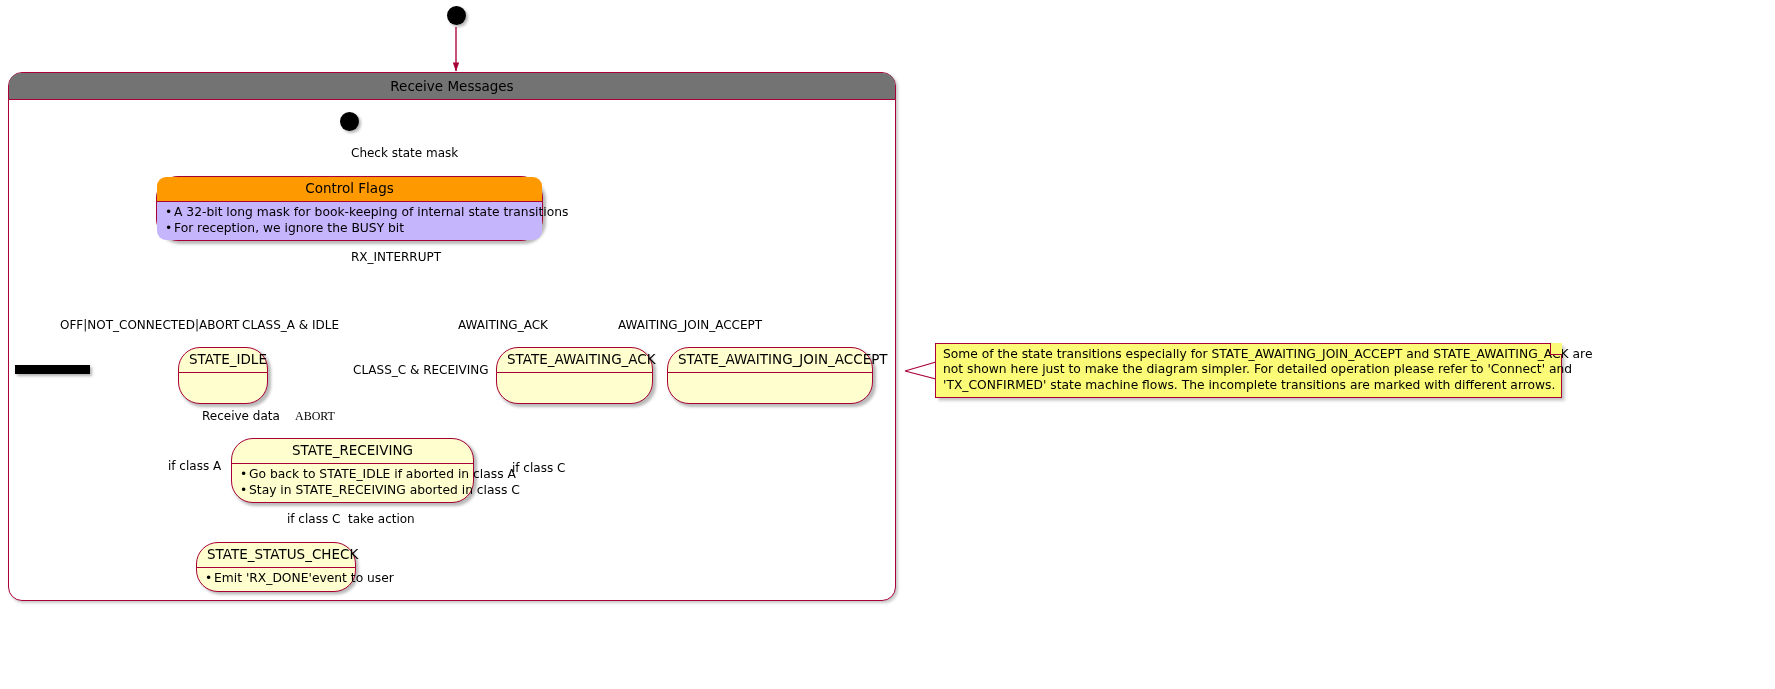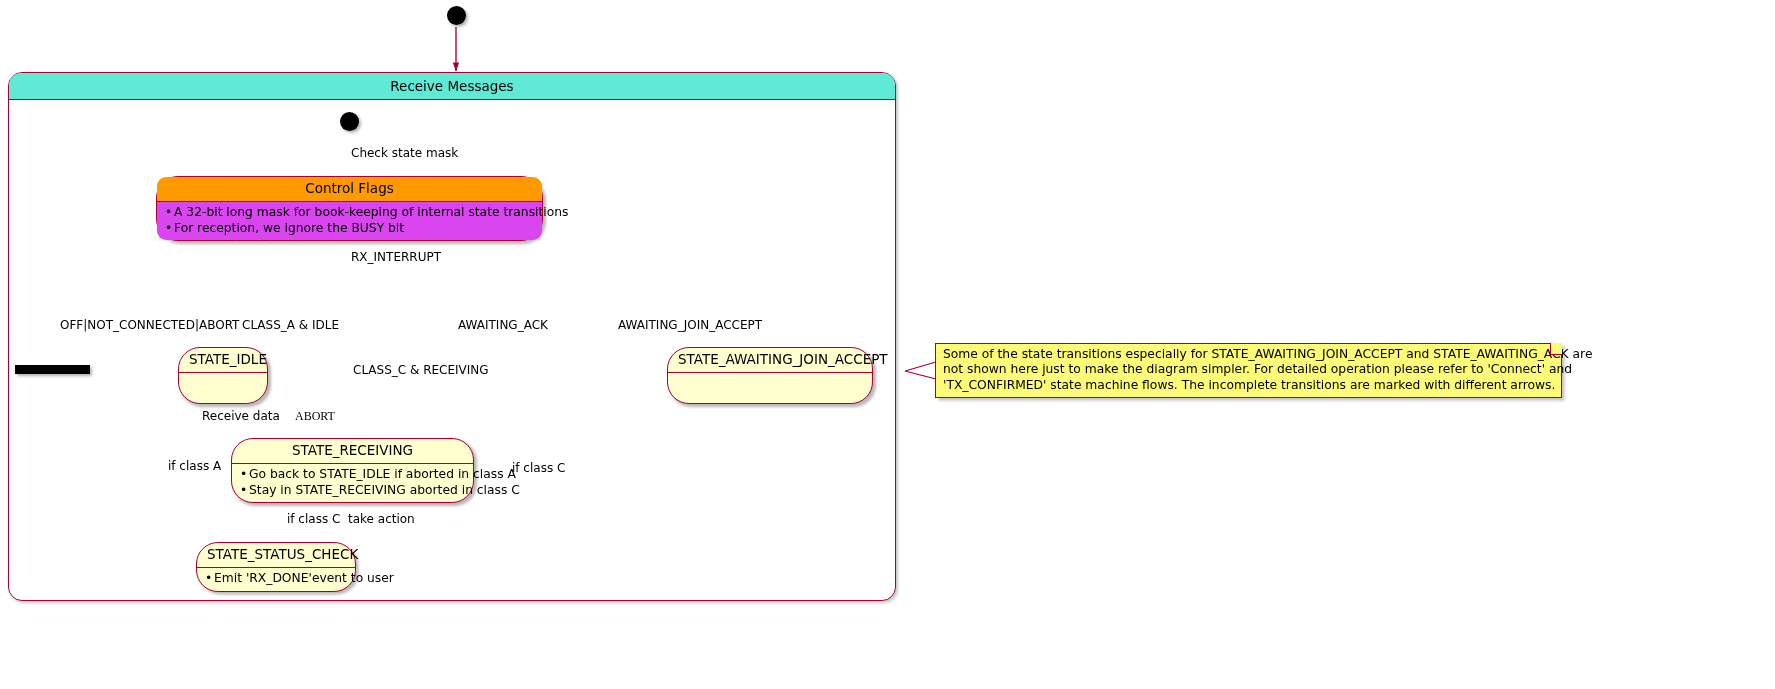--- a/index.html
+++ b/index.html
@@ -10,21 +10,21 @@
 
   .node{position:absolute;box-sizing:border-box;}
 
   
   .composite{
     border:1.6px solid #A80036;border-radius:14px;background:#ffffff;
     box-shadow:2px 2px 3px rgba(0,0,0,0.22);
   }
   .composite-title{
     height:26px;line-height:26px;text-align:center;
-    background:#5eead4;border-bottom:1.4px solid #A80036;
+    background:#737373;border-bottom:1.4px solid #A80036;
     border-radius:12px 12px 0 0;font-size:13.5px;color:#000;
   }
 
   
   .state{
     background:#FEFECE;border:1.6px solid #A80036;border-radius:22px;
     box-shadow:2.5px 2.5px 3px rgba(0,0,0,0.28);
     box-sizing:border-box;
   }
   .state .hdr{
@@ -34,21 +34,21 @@
   .state .sep{height:0;border-top:1.5px solid #A80036;}
   .state .body{padding:3px 6px 4px 7px;font-size:12.3px;line-height:15.5px;color:#000;}
   .state .body .li{white-space:nowrap;}
   .state .body .li::before{content:"\2022";display:inline-block;width:9px;margin-left:1px;}
   .state .body.empty{height:23px;}
 
   
   .state.orange{background:#FF9900;border-color:#A80036;}
   .state.orange .hdr{background:#FF9900;border-radius:9px 9px 0 0;}
   .state.orange .sep{border-top-color:#A80036;}
-  .state.orange .body{background:#d946ef;border-radius:0 0 9px 9px;}
+  .state.orange .body{background:#c4b5fd;border-radius:0 0 9px 9px;}
 
   
   .startdot{
     position:absolute;width:19px;height:19px;border-radius:50%;
     background:#000000;box-shadow:2px 2px 3px rgba(0,0,0,0.3);
   }
   
   .endbar{
     position:absolute;width:75px;height:9px;background:#000000;
     box-shadow:2px 2px 3px rgba(0,0,0,0.3);
@@ -159,20 +159,25 @@
 
   <div class="node state" style="left:231px;top:438px;width:243px;">
     <div class="hdr">STATE_RECEIVING</div>
     <div class="sep"></div>
     <div class="body">
       <div class="li">Go back to STATE_IDLE if aborted in class A</div>
       <div class="li">Stay in STATE_RECEIVING aborted in class C</div>
     </div>
   </div>
 
+  <div class="node state" style="left:496px;top:347px;width:157px;">
+    <div class="hdr">STATE_AWAITING_ACK</div>
+    <div class="sep"></div>
+    <div class="body empty"></div>
+  </div>
 
   <div class="node state" style="left:667px;top:347px;width:206px;">
     <div class="hdr">STATE_AWAITING_JOIN_ACCEPT</div>
     <div class="sep"></div>
     <div class="body empty"></div>
   </div>
 
   <div class="node state" style="left:196px;top:542px;width:160px;">
     <div class="hdr">STATE_STATUS_CHECK</div>
     <div class="sep"></div>

